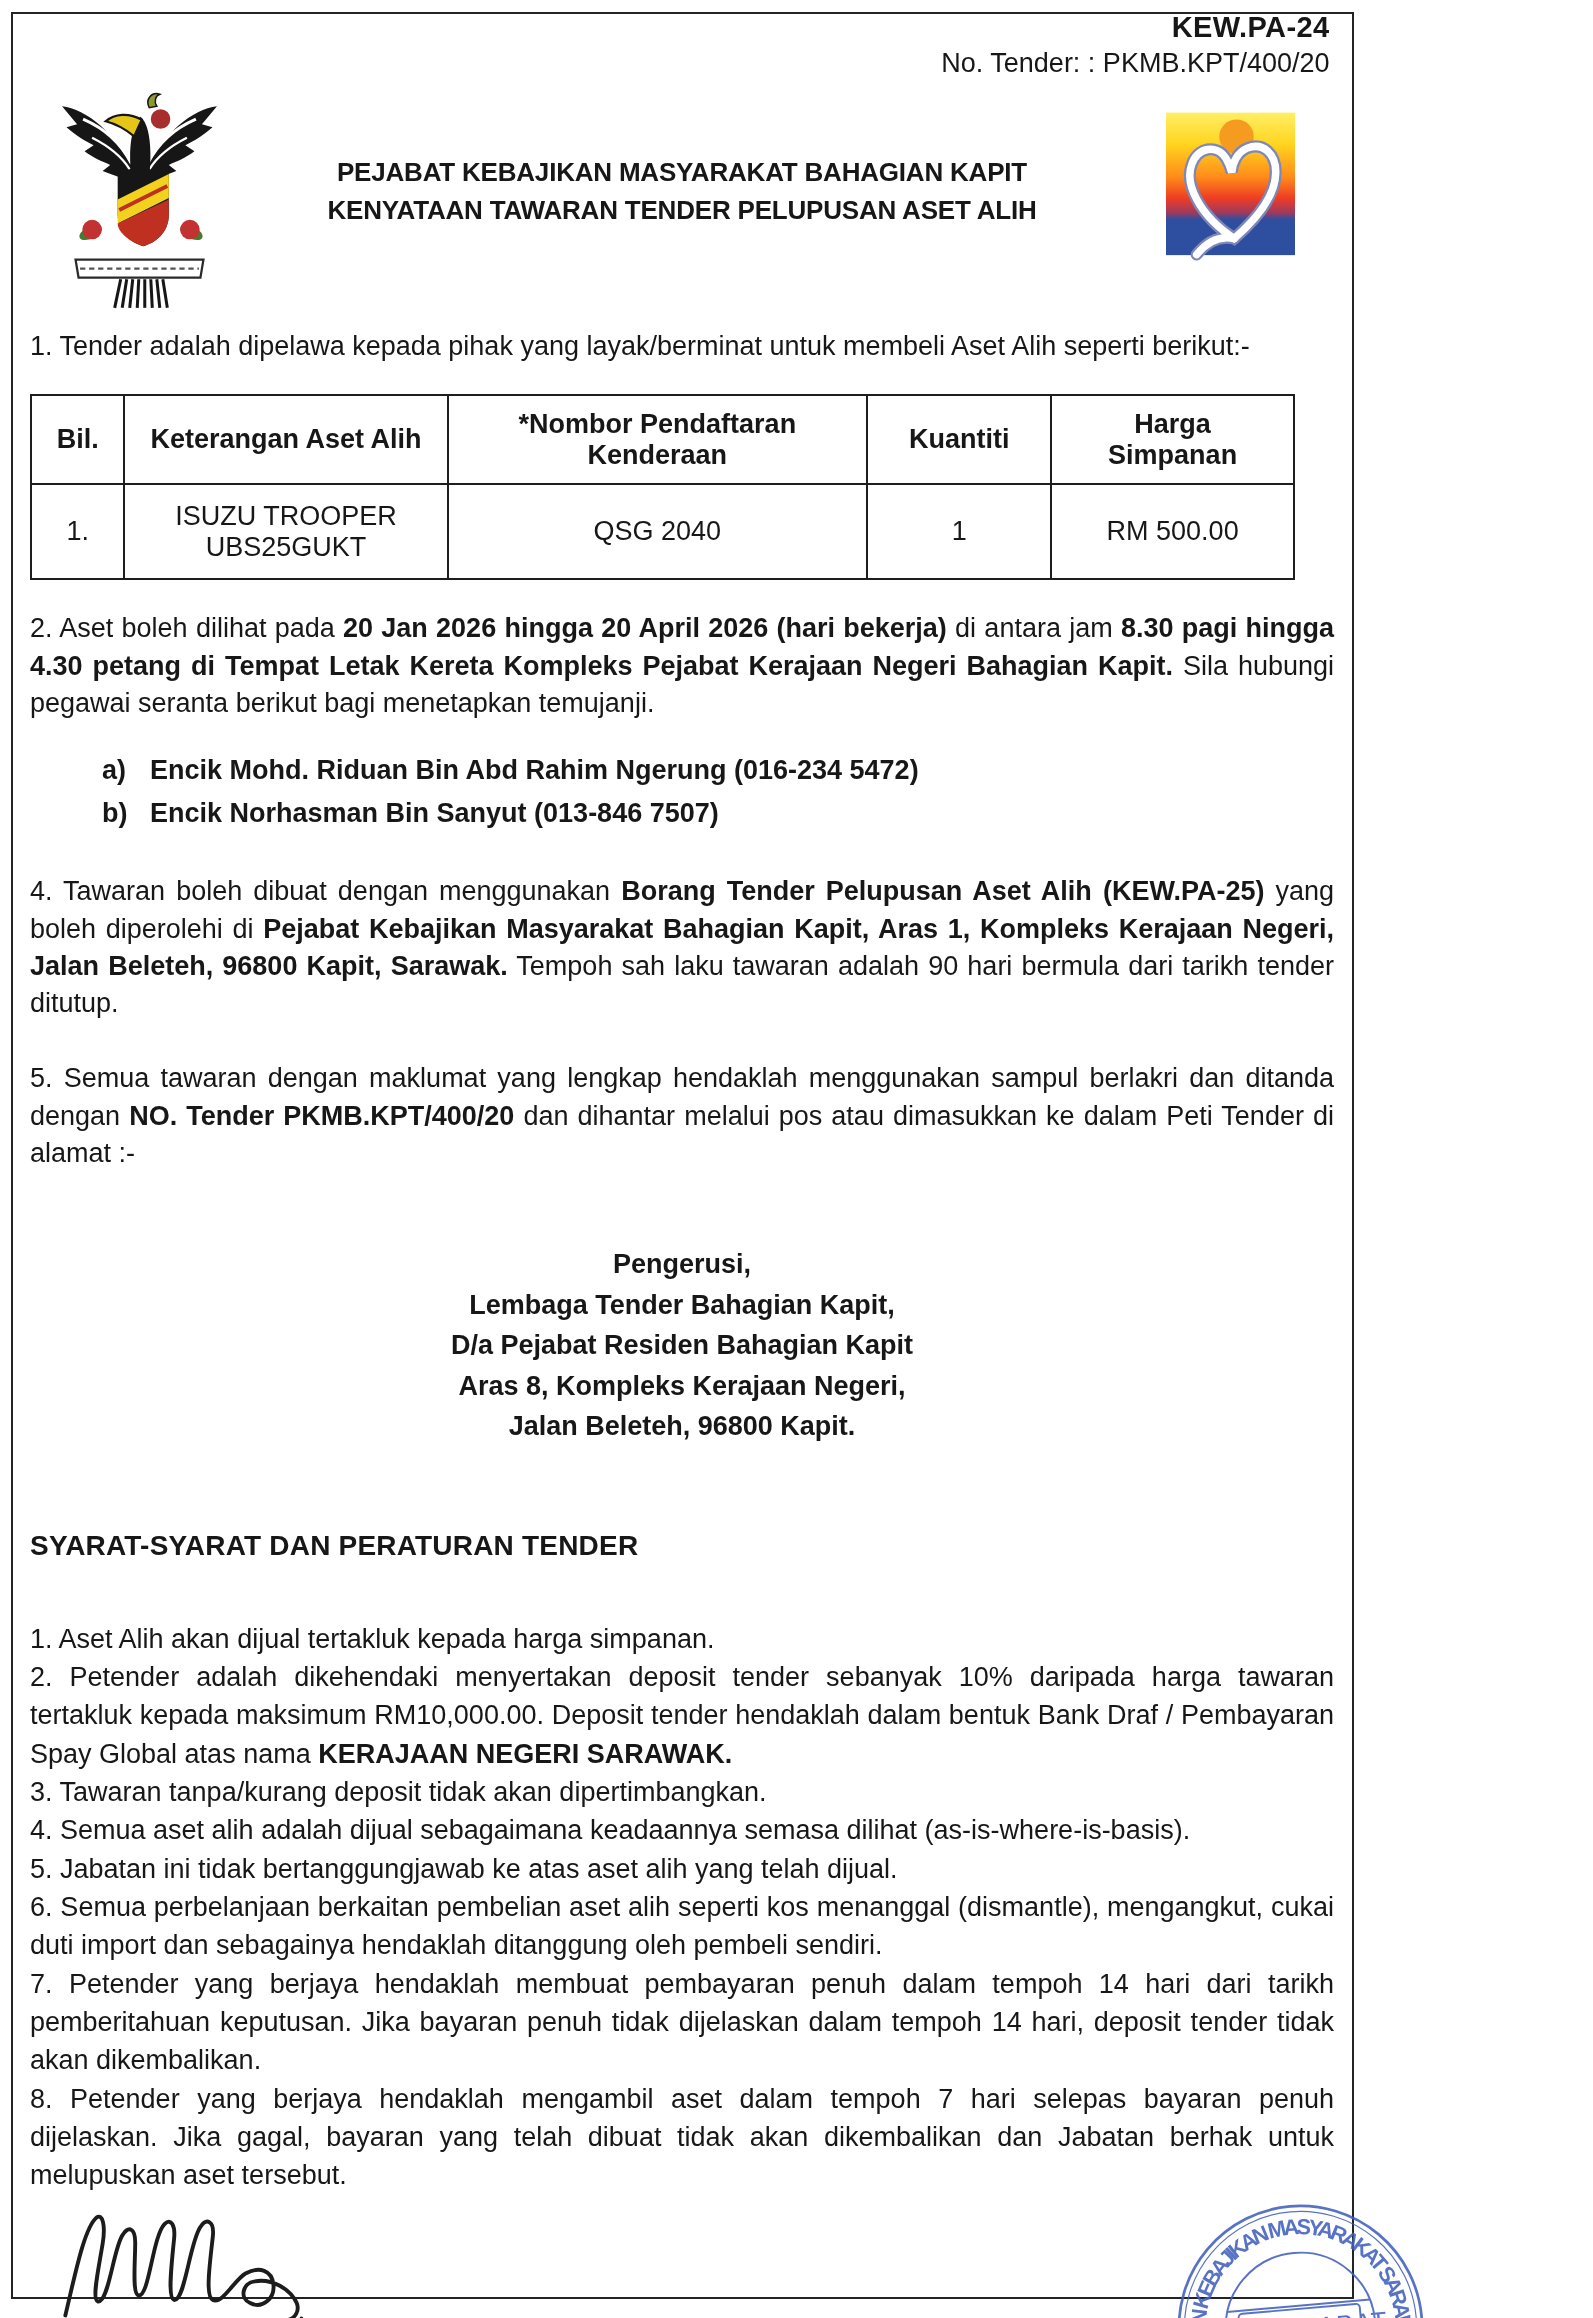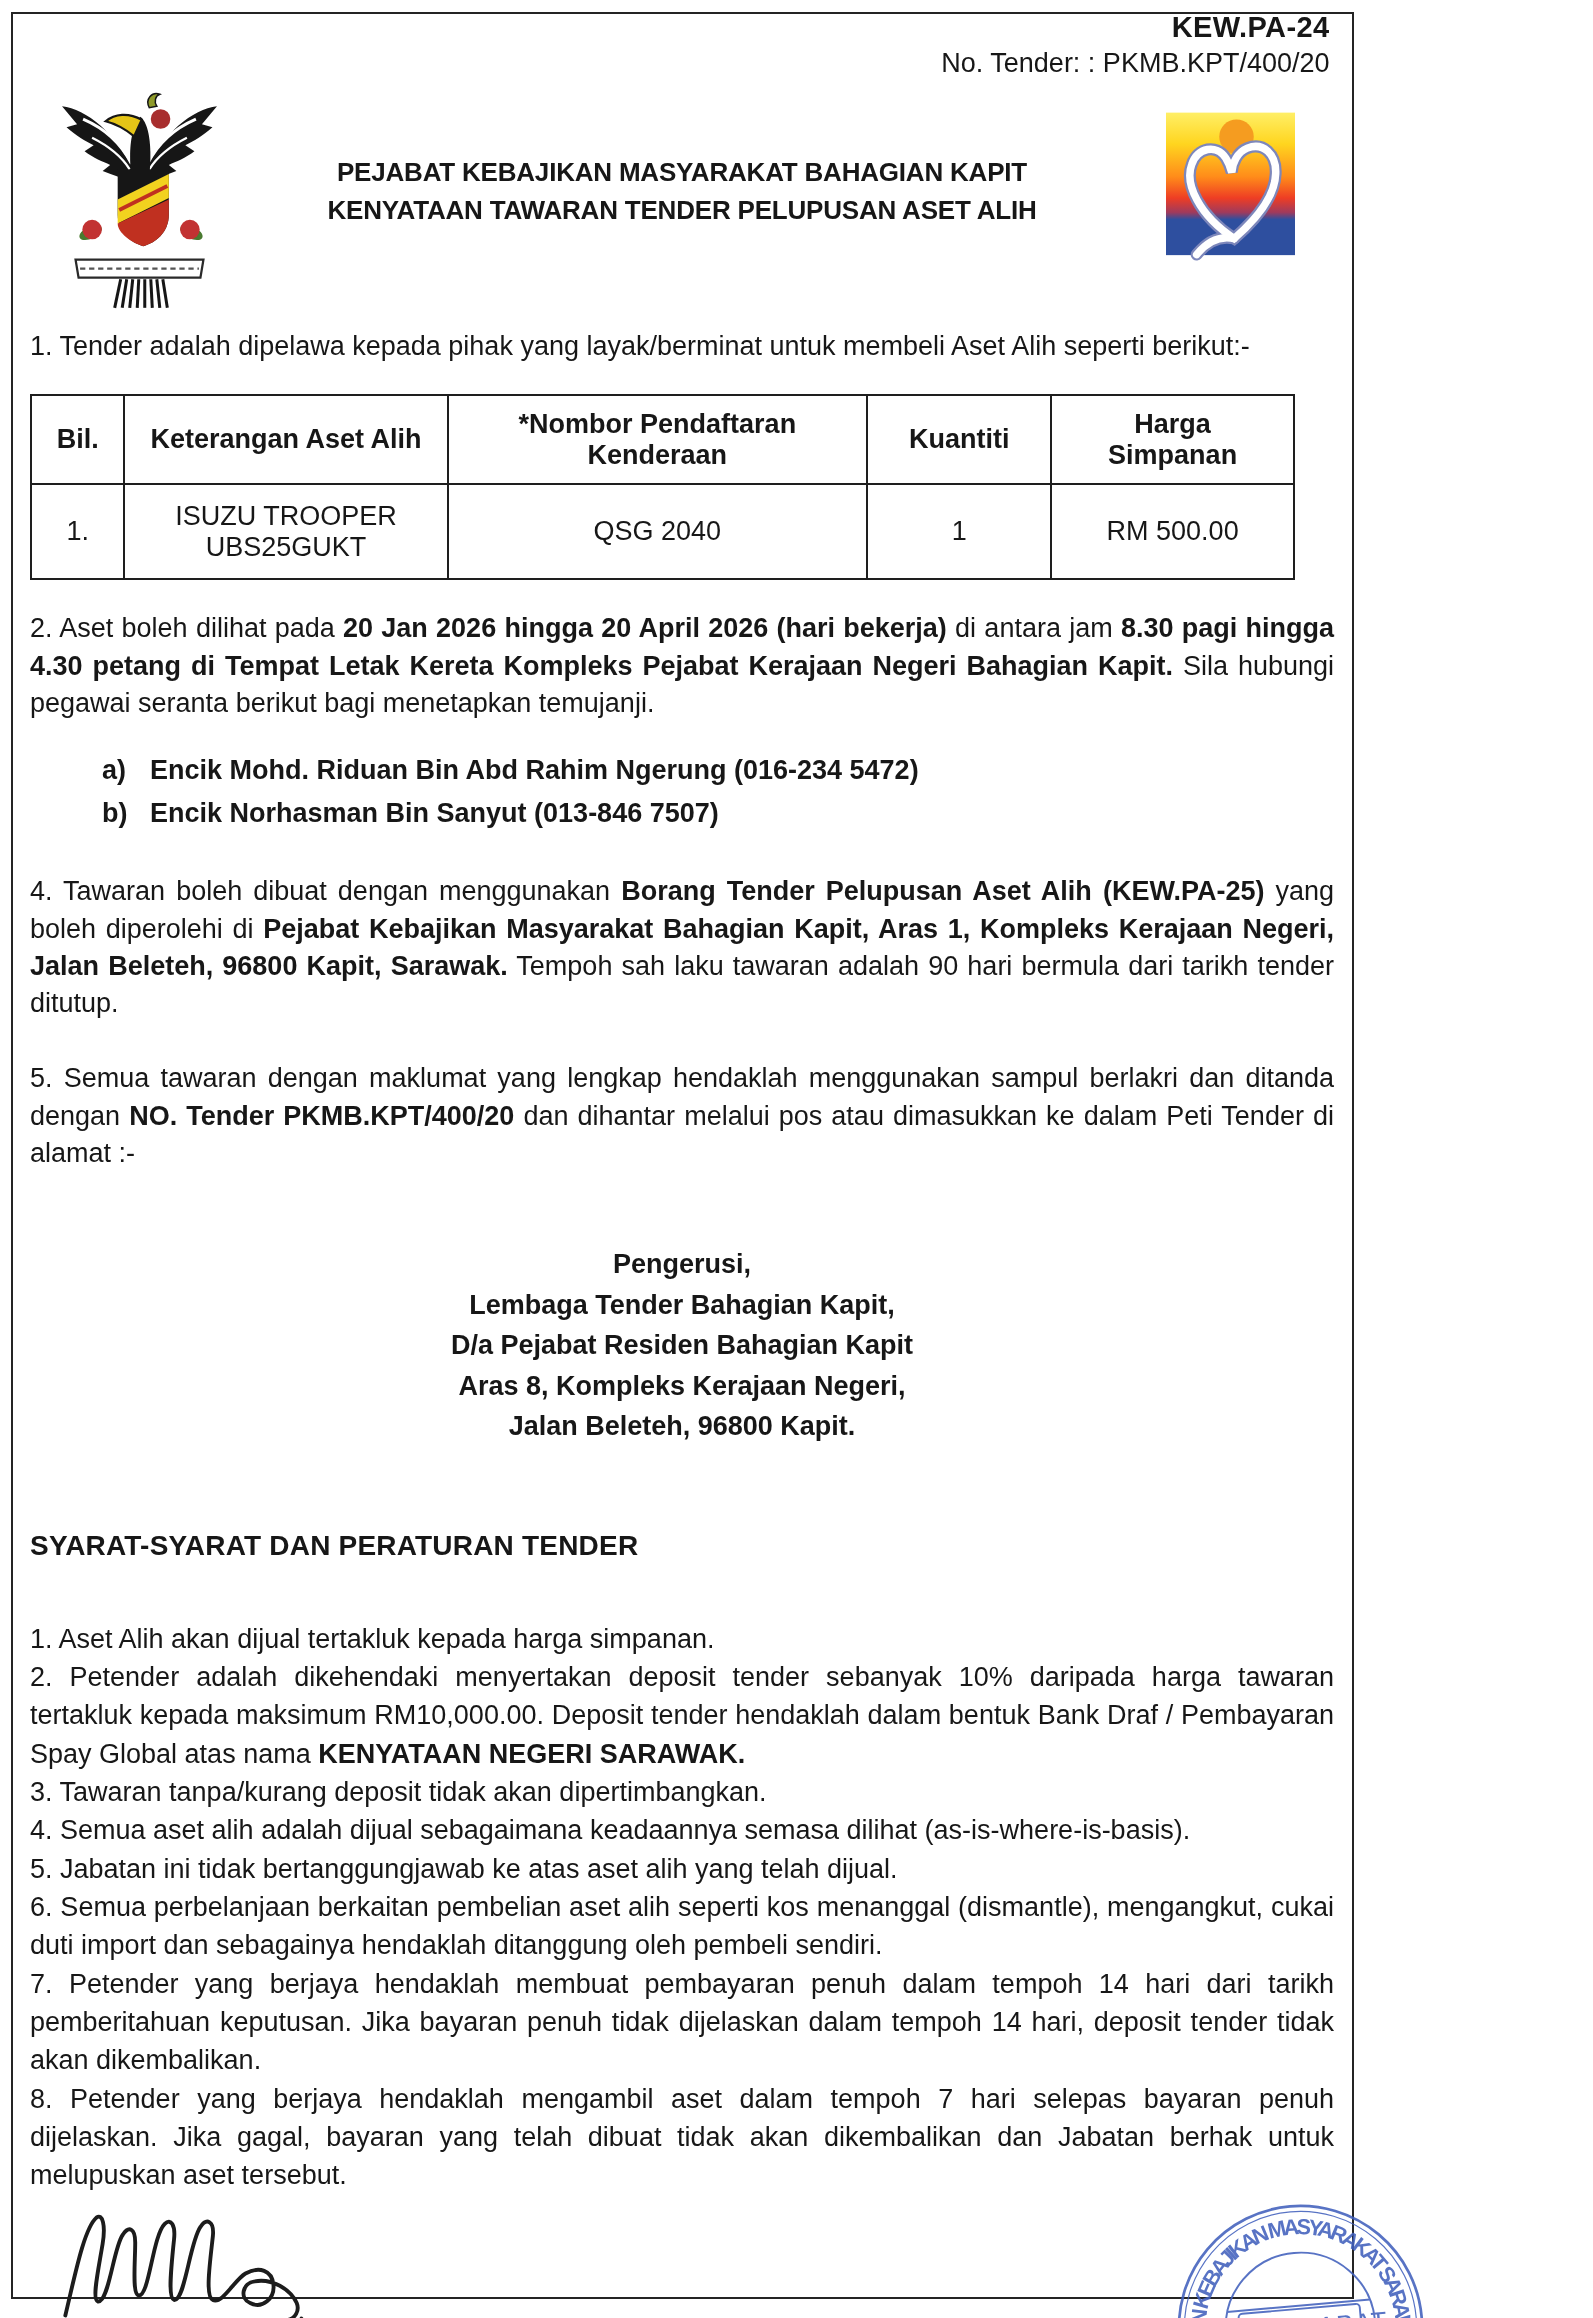--- a/index.html
+++ b/index.html
@@ -167,21 +167,21 @@
     <div class="address" style="white-space: pre-line;">Pengerusi,
 Lembaga Tender Bahagian Kapit,
 D/a Pejabat Residen Bahagian Kapit
 Aras 8, Kompleks Kerajaan Negeri,
 Jalan Beleteh, 96800 Kapit.</div>
 
     <div class="syarat-h">SYARAT-SYARAT DAN PERATURAN TENDER</div>
 
     <div class="conds">
       <p class="cond"><span>1. Aset Alih akan dijual tertakluk kepada harga simpanan.</span></p>
-      <p class="cond"><span>2. Petender adalah dikehendaki menyertakan deposit tender sebanyak 10% daripada harga tawaran tertakluk kepada maksimum RM10,000.00. Deposit tender hendaklah dalam bentuk  Bank Draf / Pembayaran </span><span class="i">Spay Global</span><span> atas nama </span><span class="b">KENYATAAN NEGERI SARAWAK.</span></p>
+      <p class="cond"><span>2. Petender adalah dikehendaki menyertakan deposit tender sebanyak 10% daripada harga tawaran tertakluk kepada maksimum RM10,000.00. Deposit tender hendaklah dalam bentuk  Bank Draf / Pembayaran </span><span class="i">Spay Global</span><span> atas nama </span><span class="b">KERAJAAN NEGERI SARAWAK.</span></p>
       <p class="cond"><span>3. Tawaran tanpa/kurang deposit tidak akan dipertimbangkan.</span></p>
       <p class="cond"><span>4. Semua aset alih adalah dijual sebagaimana keadaannya semasa dilihat </span><span class="i">(as-is-where-is-basis)</span><span>.</span></p>
       <p class="cond"><span>5. Jabatan ini tidak bertanggungjawab ke atas aset alih yang telah dijual.</span></p>
       <p class="cond"><span>6. Semua perbelanjaan berkaitan pembelian aset alih seperti kos menanggal (</span><span class="i">dismantle</span><span>), mengangkut, cukai duti import dan sebagainya hendaklah ditanggung oleh pembeli sendiri.</span></p>
       <p class="cond"><span>7. Petender yang berjaya hendaklah membuat pembayaran penuh dalam tempoh 14 hari dari tarikh pemberitahuan keputusan. Jika bayaran penuh tidak dijelaskan dalam tempoh 14 hari, deposit tender tidak akan dikembalikan.</span></p>
       <p class="cond"><span>8. Petender yang berjaya hendaklah mengambil aset dalam tempoh 7 hari selepas bayaran penuh dijelaskan. Jika gagal, bayaran yang telah dibuat tidak akan dikembalikan dan Jabatan berhak untuk melupuskan aset tersebut.</span></p>
     </div>
 
     <div class="sig-block">
       <svg class="signature-svg" width="361" height="132" viewBox="0 0 460 170">

